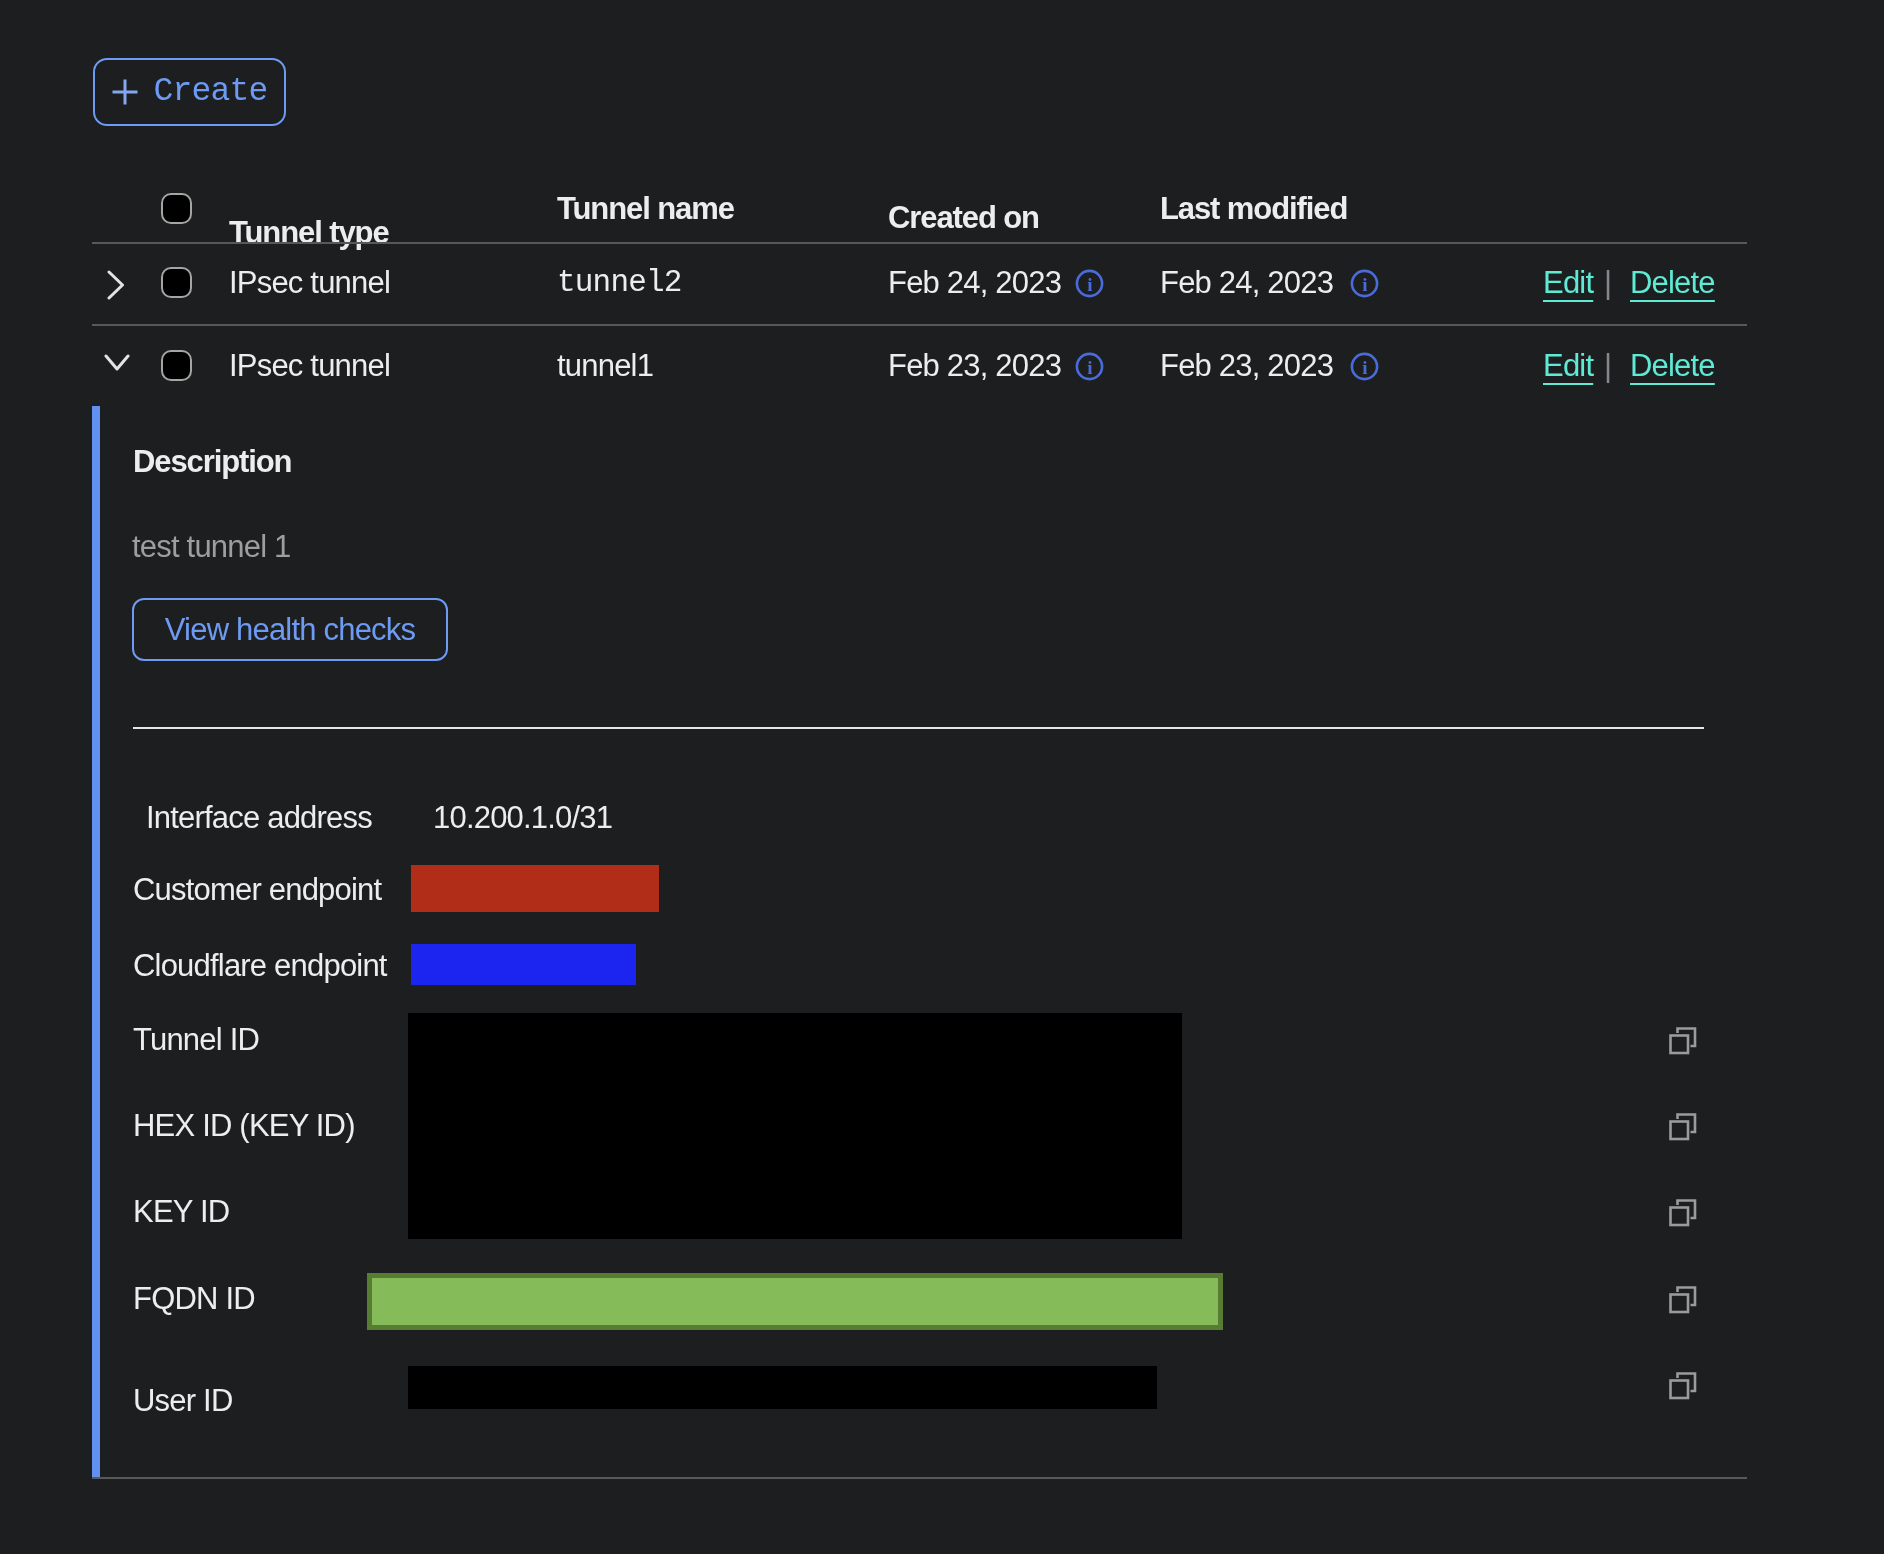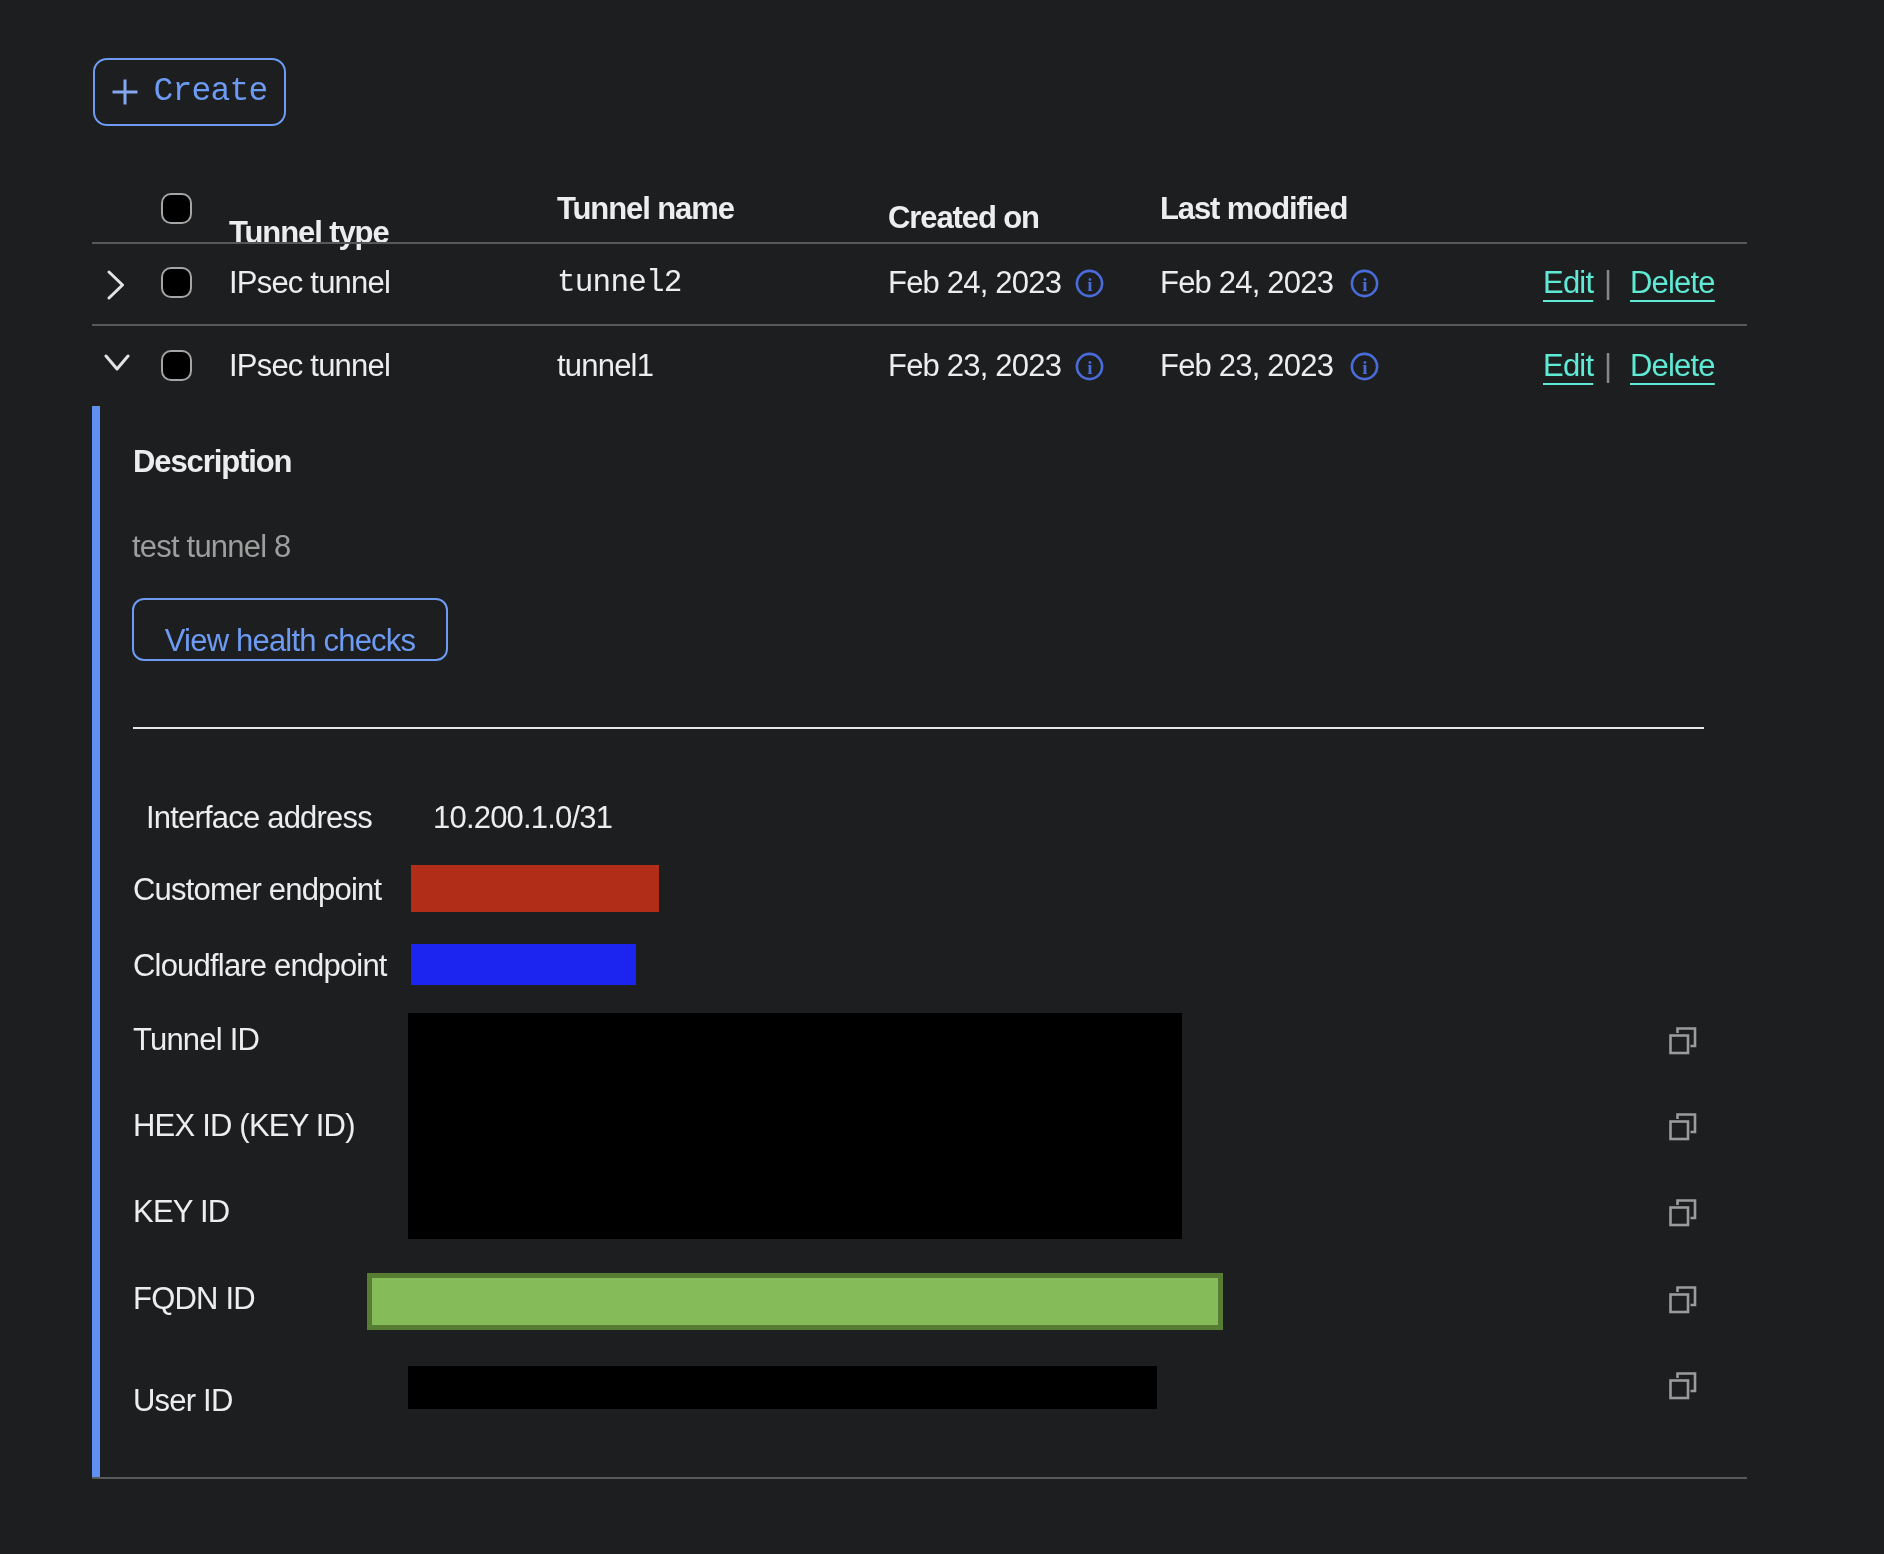--- a/index.html
+++ b/index.html
@@ -68,23 +68,23 @@
     <circle cx="14.5" cy="14.5" r="12.6" stroke="#4a6cdb" stroke-width="2.6" fill="none"></circle>
     <text x="14.5" y="22" font-family="Liberation Serif" font-weight="bold" font-size="19" fill="#4a6cdb" text-anchor="middle">i</text>
   </svg>
   <div class="abs txt link" style="left:1543px;top:348px;">Edit</div>
   <div class="abs txt" style="left:1604px;top:348px;color:#85878a;">|</div>
   <div class="abs txt link" style="left:1630px;top:348px;">Delete</div>
 
   <div class="abs" style="left:92px;top:406px;width:8px;height:1071px;background:#6191f0;"></div>
 
   <div class="abs txt bold" style="left:133px;top:444px;">Description</div>
-  <div class="abs txt" style="left:132px;top:529px;color:#9e9e9e;">test tunnel 8</div>
+  <div class="abs txt" style="left:132px;top:529px;color:#9e9e9e;">test tunnel 1</div>
 
-  <div class="abs" style="left:132px;top:598px;width:312px;height:59px;border:2px solid #6d9bf3;border-radius:12px;display:flex;align-items:flex-end;justify-content:center;">
+  <div class="abs" style="left:132px;top:598px;width:312px;height:59px;border:2px solid #6d9bf3;border-radius:12px;display:flex;align-items:center;justify-content:center;">
     <span class="txt blue">View health checks</span>
   </div>
 
   <div class="abs" style="left:133px;top:727px;width:1571px;height:2px;background:#e6e6e6;"></div>
 
   <div class="abs txt" style="left:146px;top:800px;">Interface address</div>
   <div class="abs txt" style="left:433px;top:800px;">10.200.1.0/31</div>
 
   <div class="abs txt" style="left:133px;top:872px;">Customer endpoint</div>
   <div class="abs" style="left:411px;top:865px;width:248px;height:47px;background:#b12d17;"></div>

